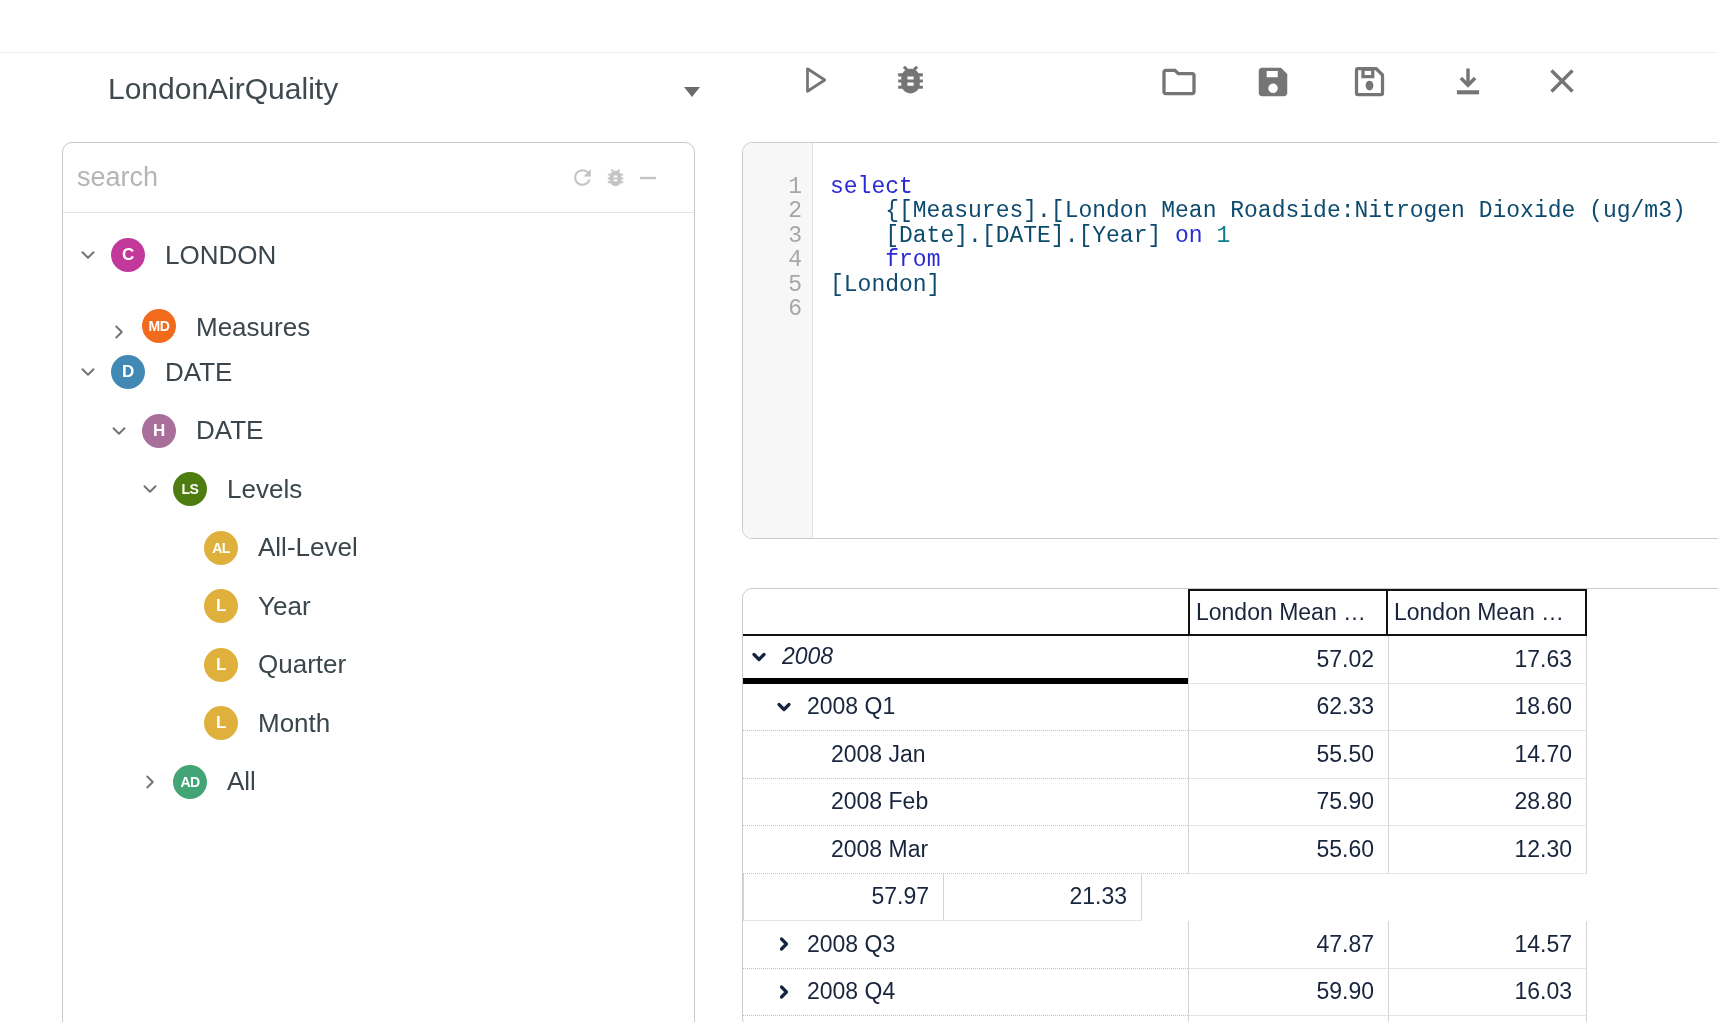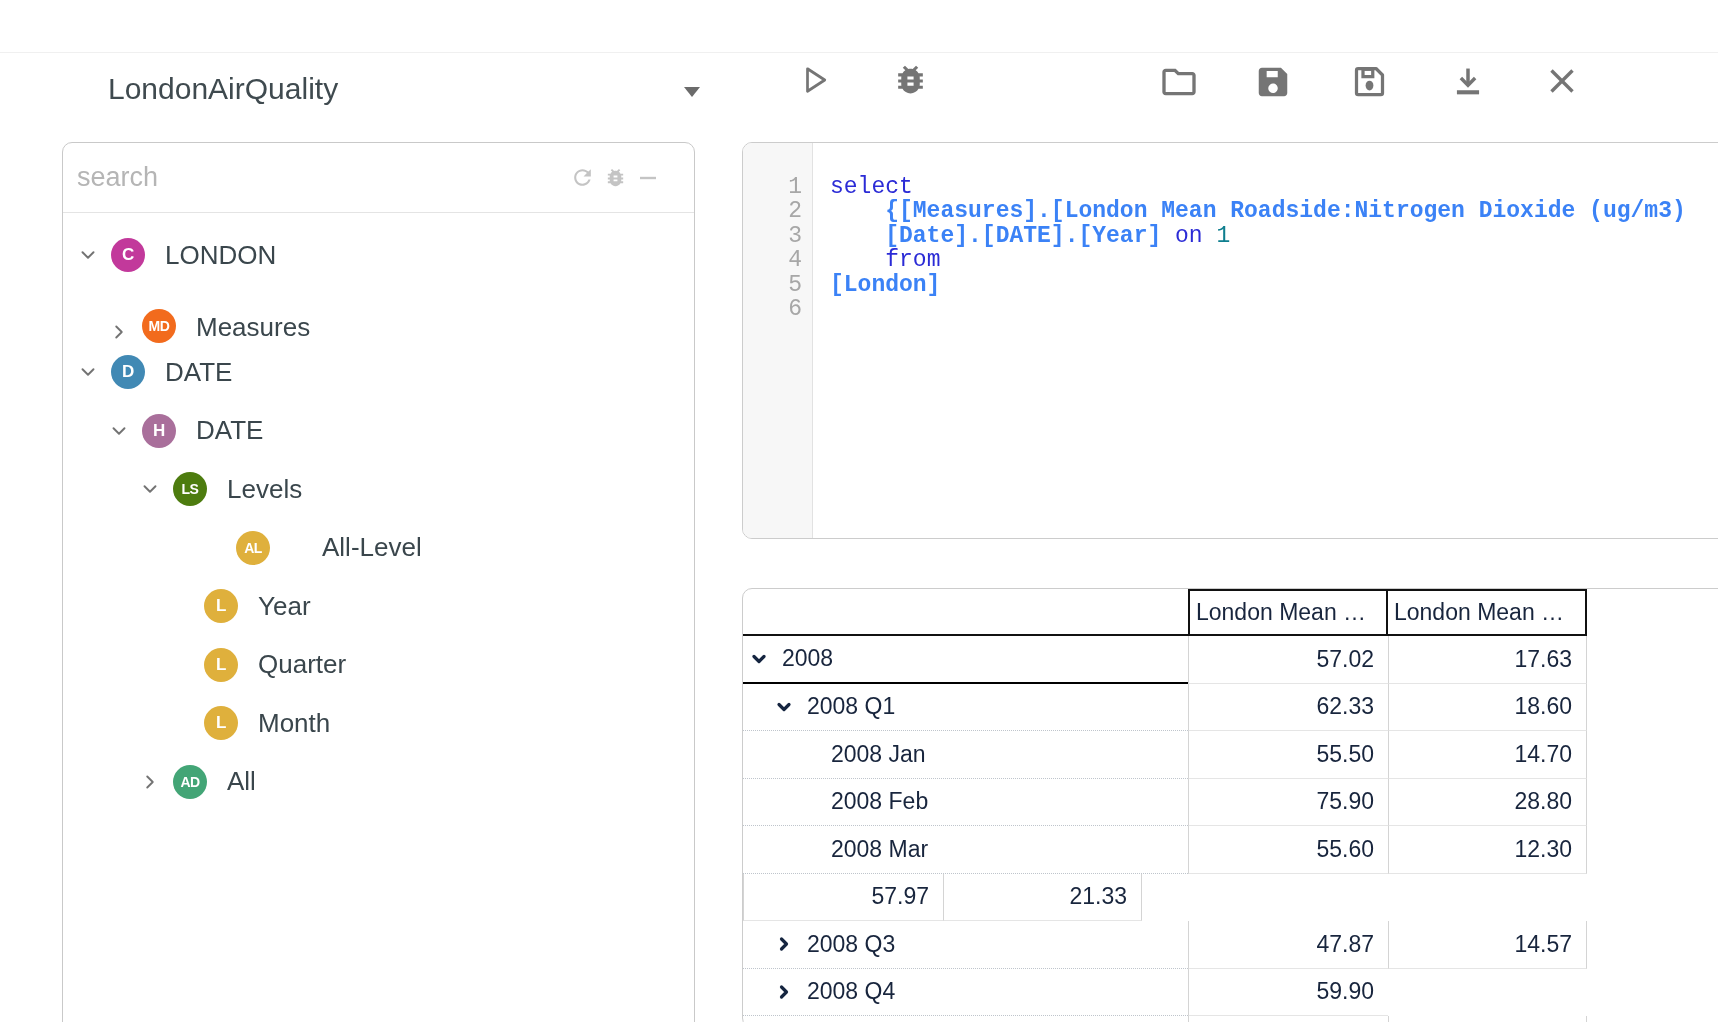--- a/index.html
+++ b/index.html
@@ -33,33 +33,33 @@
     background:#fff;box-sizing:border-box;overflow:hidden;}
   #editor-inner{position:absolute;left:0;top:0;right:0;bottom:0;}
   #gutter{position:absolute;left:0;top:0;bottom:0;width:70px;background:#f7f7f7;border-right:1px solid #e2e2e2;
     box-sizing:border-box;padding-top:32px;text-align:right;}
   .gut-num{font-family:"Liberation Mono",monospace;font-size:23px;line-height:24.4px;color:#a7a7a7;padding-right:10px;}
   #code{position:absolute;left:71px;top:0;right:0;bottom:0;padding:32px 0 0 16px;}
   .code-line{font-family:"Liberation Mono",monospace;font-size:23px;line-height:24.4px;color:#3e3e3e;
     white-space:pre;}
   .tok-keyword{color:var(--kw,#2b2bd6);}
   .tok-number{color:var(--num,#0e7e8e);}
-  .tok-plain{color:#3b82f6;font-weight:bold;}
+  .tok-plain{color:#0c4a6e;}
   
   #grid{left:742px;top:588px;width:990px;height:440px;border:1.5px solid #ccc;border-radius:10px;
     background:#fff;box-sizing:border-box;overflow:hidden;}
   .g-row{display:flex;}
   .g-hrow{height:47px;}
   .g-cell{box-sizing:border-box;display:flex;align-items:center;color:#18253d;font-size:23px;}
   .hc1{width:445px;border-bottom:2px solid #111;}
   .hc2{width:200px;border:2px solid #111;border-bottom:2px solid #111;padding-left:6px;}
   .hc3{width:199px;border-top:2px solid #111;border-right:2px solid #111;border-bottom:2px solid #111;padding-left:6px;}
   .g-drow{height:47.5px;}
   .dc1{width:445px;border-bottom:1px dotted #bfc5cc;}
-  .g-drow.first .dc1{border-bottom:2px solid #000000;}
+  .g-drow.first .dc1{border-bottom:6px solid #000000;font-style:italic;}
   .dc2{width:200px;border-left:1px solid #d4d4d4;border-bottom:1px solid #e5e5e5;justify-content:flex-end;padding-right:14px;}
   .dc3{width:199px;border-left:1px solid #d4d4d4;border-right:1px solid #d4d4d4;border-bottom:1px solid #e5e5e5;justify-content:flex-end;padding-right:14px;}
   .row-chev{width:18px;height:18px;margin-right:14px;flex:0 0 18px;cursor:pointer;}
   .g-label{white-space:nowrap;}
   .g-stub{height:20px;}
   .g-stub .dc1{border-bottom:none;}
   .g-stub .dc2,.g-stub .dc3{border-bottom:none;}
 </style>
 </head>
 <body>
@@ -172,21 +172,21 @@
 
   <div class="tree-row" style="padding-left: 76px;">
     <svg class="tree-chev chev-down" viewBox="0 0 24 24">
       <path d="M6 9 l6 6 6-6" fill="none" stroke="#737373" stroke-width="2.1" stroke-linecap="round" stroke-linejoin="round"></path>
     </svg>
 
     <span class="tree-badge two" style="background: #4d7c0f;">LS</span>
     <span class="tree-label">Levels</span>
   </div>
 
-  <div class="tree-row" style="padding-left: 107px; gap: 32px;">
+  <div class="tree-row" style="padding-left: 107px;">
     <svg class="tree-chev chev-down hidden" viewBox="0 0 24 24">
       <path d="M6 9 l6 6 6-6" fill="none" stroke="#737373" stroke-width="2.1" stroke-linecap="round" stroke-linejoin="round"></path>
     </svg>
 
     <span class="tree-badge two" style="background: rgb(223, 176, 60);">AL</span>
     <span class="tree-label">All-Level</span>
   </div>
 
   <div class="tree-row" style="padding-left: 107px;">
     <svg class="tree-chev chev-down hidden" viewBox="0 0 24 24">
@@ -324,20 +324,21 @@
 
   <div class="g-row g-drow">
     <div class="g-cell dc1" style="padding-left: 32px;">
 
       <svg class="row-chev chev-right" viewBox="0 0 18 18">
         <path d="M6.5 4 L11.5 9 L6.5 14" fill="none" stroke="#152540" stroke-width="3.2" stroke-linecap="round" stroke-linejoin="round"></path>
       </svg>
       <span class="g-label">2008 Q4</span>
     </div>
     <div class="g-cell dc2">59.90</div>
+    <div class="g-cell dc3">16.03</div>
   </div>
 </div>
   <div class="g-row g-stub">
     <div class="g-cell dc1"></div>
     <div class="g-cell dc2"></div>
     <div class="g-cell dc3"></div>
   </div>
 </div>
 
 </body></html>

